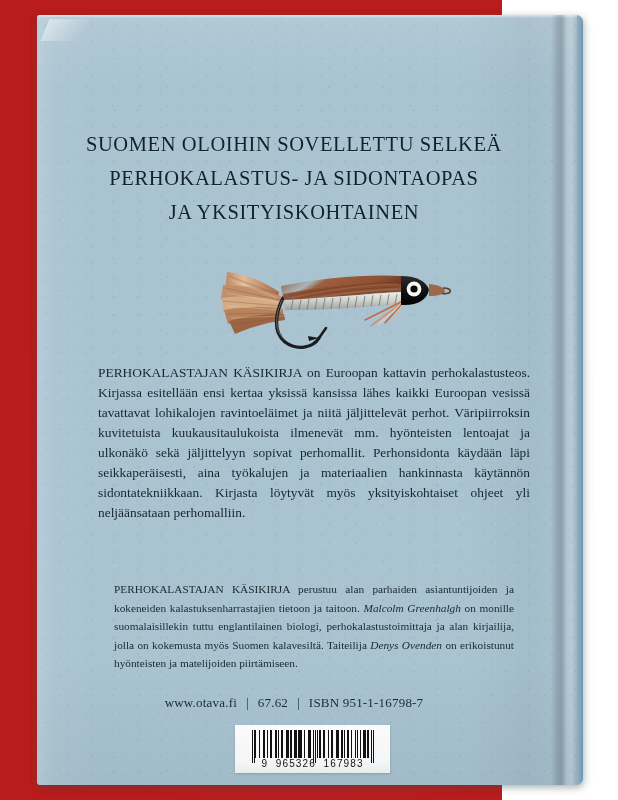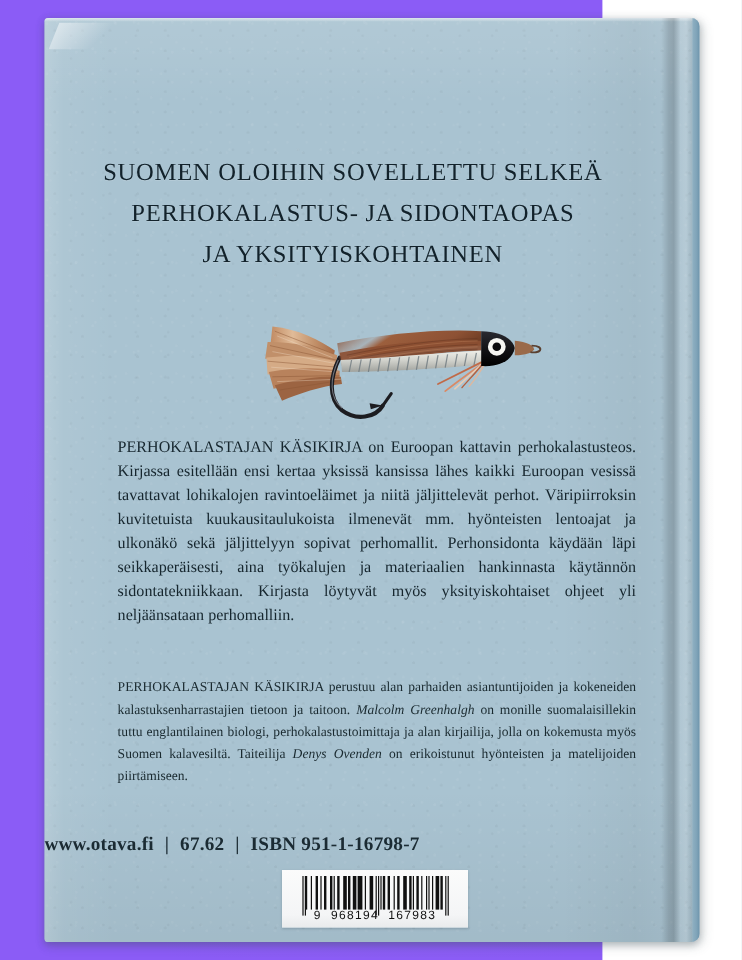--- a/index.html
+++ b/index.html
@@ -11,21 +11,21 @@
     width: 618px;
     height: 800px;
     overflow: hidden;
     font-family: "Liberation Serif", serif;
   }
 
   .photo-stage {
     position: relative;
     width: 502px;
     height: 800px;
-    background: #8b5cf6;
+    background: #b91c1c;
   }
 
   
   .backdrop-shadow {
     position: absolute;
     left: 20px;
     top: 8px;
     width: 575px;
     height: 790px;
     background: radial-gradient(ellipse at 50% 55%, rgba(120,135,145,0.13) 0%, rgba(255,255,255,0) 72%);
@@ -178,40 +178,40 @@
     color: #16262e;
     hyphens: manual;
   }
   .body-col2 {
     position: absolute;
     left: 61px;
     width: 432px;
     top: 549px;
   }
   p.para-small {
-    margin: 0;
+    margin: 16px;
     font-family: "Liberation Serif", serif;
     font-size: 11.3px;
     line-height: 18.6px;
     text-align: justify;
     color: #19292f;
   }
   p.para-small i { font-style: italic; }
 
   
   .footer-line {
     position: absolute;
     left: 0;
     right: 32px;
     top: 680px;
+    text-align: center;
     font-family: "Liberation Serif", serif;
-    font-size: 16px;
+    font-size: 13px;
     color: #1b2b33;
     letter-spacing: 0.2px;
-    font-weight: bold;
   }
   .footer-line span.sep {
     display: inline-block;
     padding: 0 9px;
     color: #22323a;
   }
 
   
   .barcode-label {
     position: absolute;
@@ -465,21 +465,21 @@
             <i style="width: 1px;"></i>
             <i class="gap" style="width: 2px;"></i>
             <i style="width: 3px;"></i>
             <i class="gap" style="width: 1px;"></i>
             <i style="width: 2px;"></i>
             <i class="gap" style="width: 2px;"></i>
             <i class="tall" style="width: 1px;"></i>
             <i class="tall gap" style="width: 1px;"></i>
             <i class="tall" style="width: 1px;"></i>
           </div>
-        <div class="barcode-digits">9  968194  167983</div>
+        <div class="barcode-digits">9  965326  167983</div>
       </div>
 
     </div>
 
     <div class="hinge"></div>
     <div class="spine-face"></div>
   </div>
 </div>
 
 </body></html>

